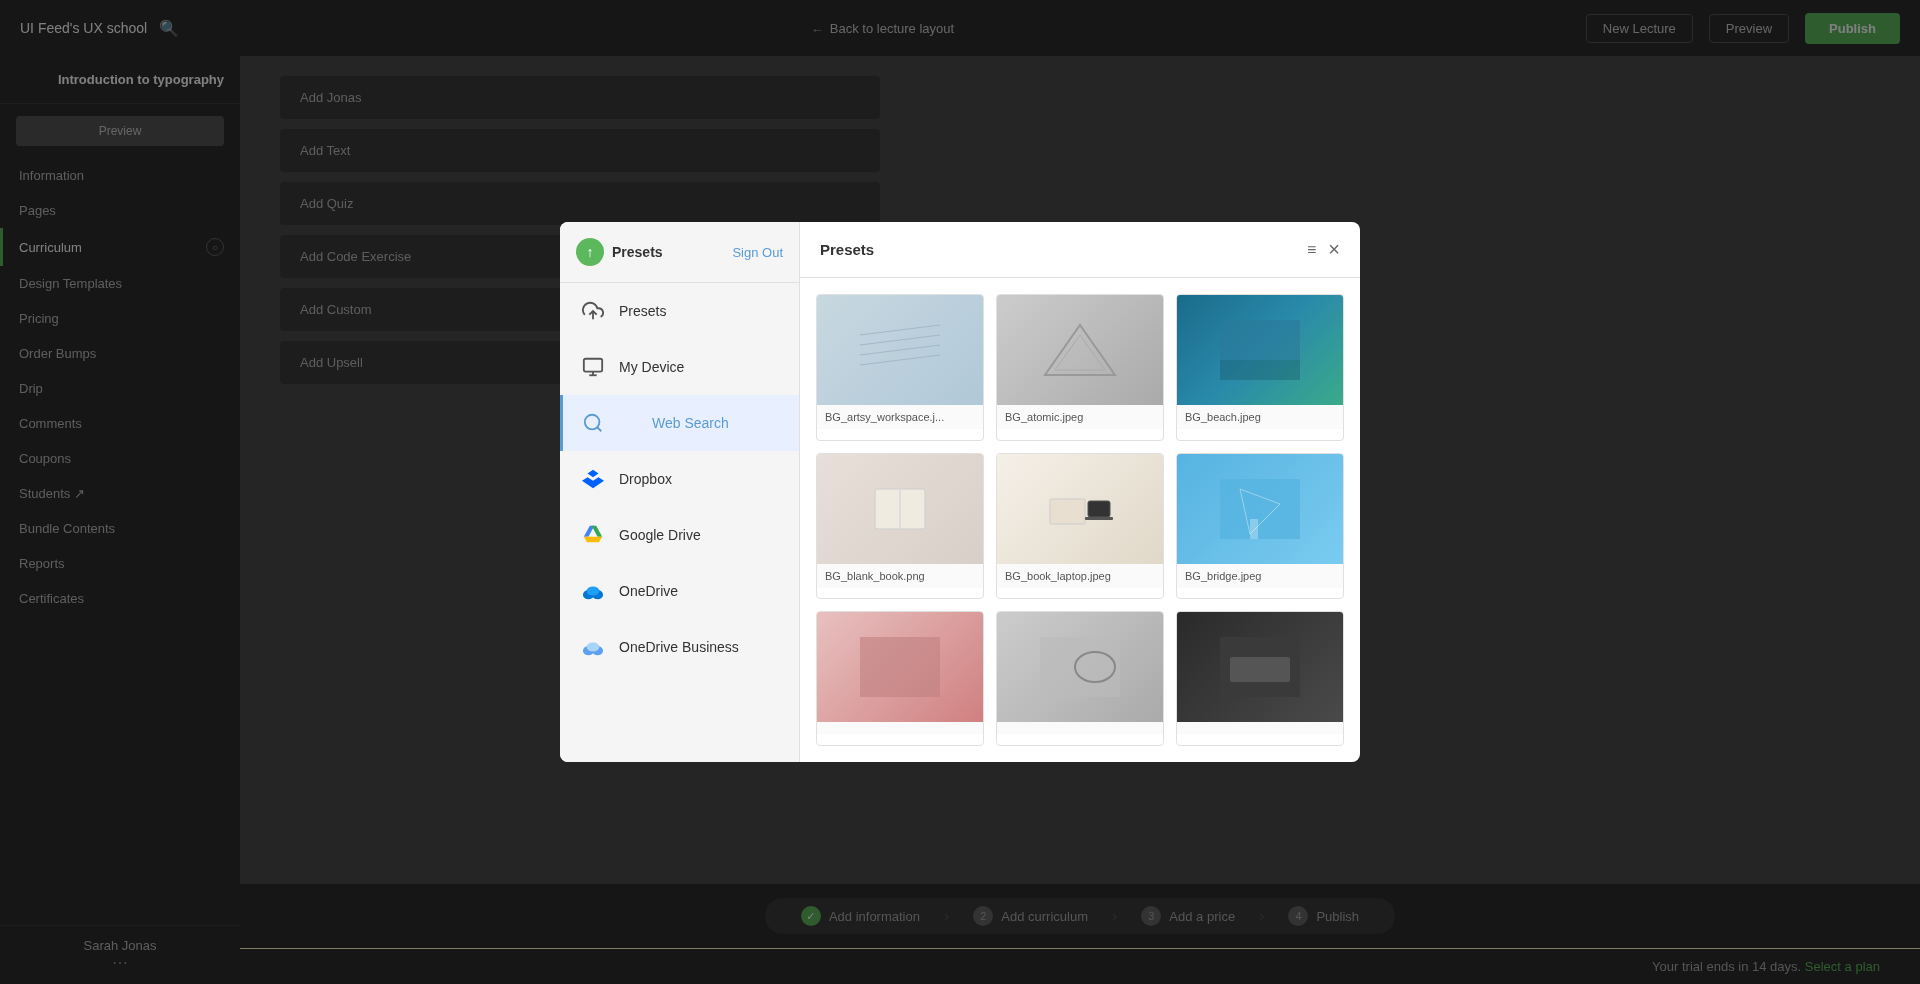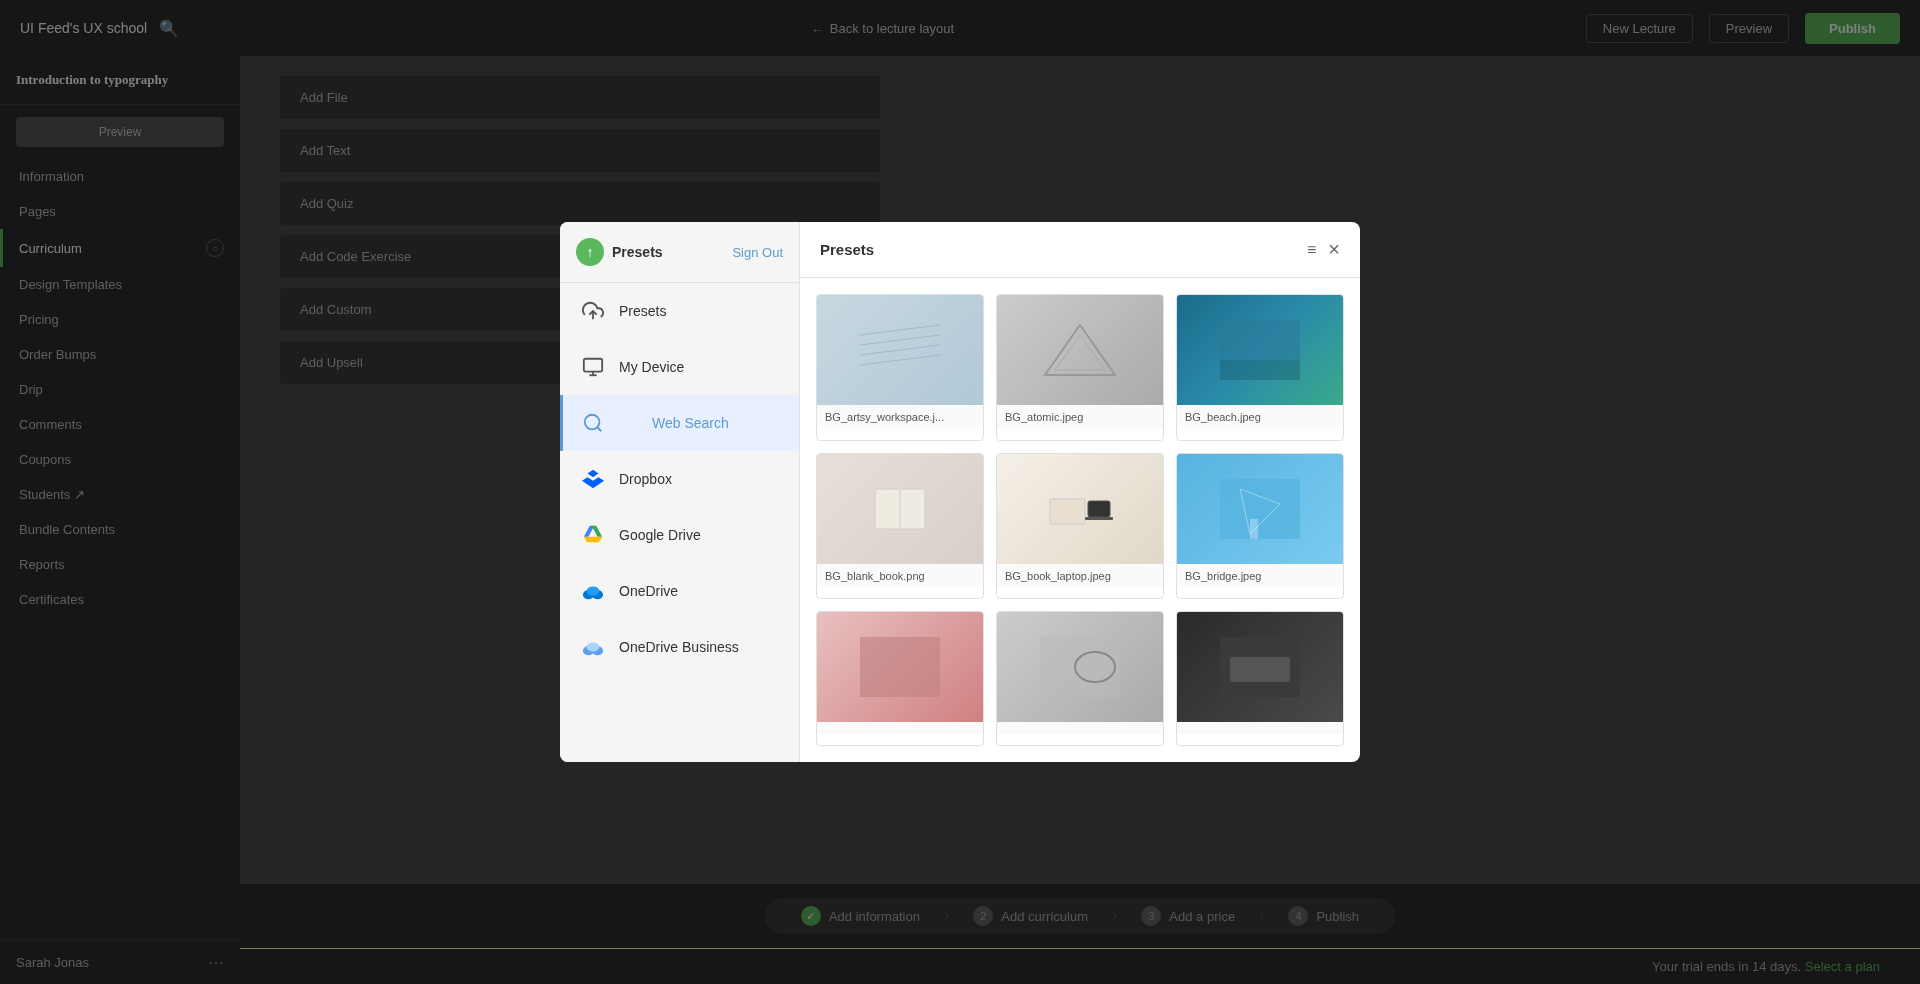--- a/index.html
+++ b/index.html
@@ -13,27 +13,27 @@
     .topbar-center { display: flex; align-items: center; gap: 16px; }
     .topbar-center .back-btn { display: flex; align-items: center; gap: 6px; color: #ccc; font-size: 13px; cursor: pointer; }
     .topbar-center .back-icon { color: #aaa; }
     .topbar-right { display: flex; align-items: center; gap: 16px; }
     .btn-new-lecture { background: transparent; border: 1px solid #555; color: #ccc; padding: 6px 16px; border-radius: 4px; font-size: 13px; cursor: pointer; }
     .btn-preview { background: transparent; border: 1px solid #555; color: #ccc; padding: 6px 16px; border-radius: 4px; font-size: 13px; cursor: pointer; }
     .btn-publish { background: #5cb85c; border: none; color: #fff; padding: 8px 24px; border-radius: 4px; font-size: 13px; cursor: pointer; font-weight: 600; }
 
     
     .sidebar { position: fixed; top: 56px; left: 0; width: 240px; height: calc(100% - 56px); background: #2d2d2d; display: flex; flex-direction: column; z-index: 9; }
-    .sidebar-course-title { padding: 16px; color: #fff; font-size: 13px; font-weight: 600; text-align: left; border-bottom: 1px solid #3a3a3a; font-family: Liberation Serif, serif; }
+    .sidebar-course-title { padding: 16px; color: #fff; font-size: 13px; font-weight: 600; text-align: right; border-bottom: 1px solid #3a3a3a; }
     .sidebar-preview-btn { margin: 12px 16px; background: #555; border: none; color: #ccc; padding: 8px; border-radius: 4px; font-size: 12px; cursor: pointer; width: calc(100% - 32px); }
     .sidebar-nav { flex: 1; overflow-y: auto; }
     .sidebar-item { display: flex; align-items: center; justify-content: space-between; padding: 10px 16px; color: #bbb; font-size: 13px; cursor: pointer; border-left: 3px solid transparent; }
     .sidebar-item.active { color: #fff; border-left-color: #5cb85c; }
     .sidebar-item-badge { width: 18px; height: 18px; border-radius: 50%; border: 1px solid #666; display: flex; align-items: center; justify-content: center; font-size: 10px; color: #888; }
-    .sidebar-bottom { padding: 12px 16px; display: flex; align-items: center; justify-content: space-between; border-top: 1px solid #3a3a3a; }
+    .sidebar-bottom { padding: 12px 16px; display: flex; align-items: center; justify-content: space-between; border-top: 1px solid #3a3a3a; flex-direction: column; }
     .sidebar-user { color: #bbb; font-size: 13px; }
     .sidebar-menu-icon { color: #888; cursor: pointer; }
 
     
     .main { position: fixed; top: 56px; left: 240px; right: 0; height: calc(100% - 56px); background: #4a4a4a; display: flex; flex-direction: column; }
     .main-content { flex: 1; padding: 20px 40px; display: flex; flex-direction: column; gap: 10px; }
     .add-btn { background: #3a3a3a; border: none; color: #bbb; padding: 14px 20px; border-radius: 4px; font-size: 13px; cursor: pointer; text-align: left; width: 600px; }
 
     
     .progress-bar { background: #2d2d2d; padding: 14px 40px; display: flex; align-items: center; justify-content: center; }
@@ -158,21 +158,21 @@
     </div>
   </nav>
   <div class="sidebar-bottom">
     <span class="sidebar-user">Sarah Jonas</span>
     <span class="sidebar-menu-icon">⋯</span>
   </div>
 </div>
 
 <div class="main">
   <div class="main-content">
-    <button class="add-btn">Add File</button>
+    <button class="add-btn">Add Jonas</button>
     <button class="add-btn">Add Text</button>
     <button class="add-btn">Add Quiz</button>
     <button class="add-btn">Add Code Exercise</button>
     <button class="add-btn">Add Custom</button>
     <button class="add-btn">Add Upsell</button>
   </div>
   <div class="progress-bar">
     <div class="progress-steps">
       <div class="step">
         <div class="step-check">✓</div>

